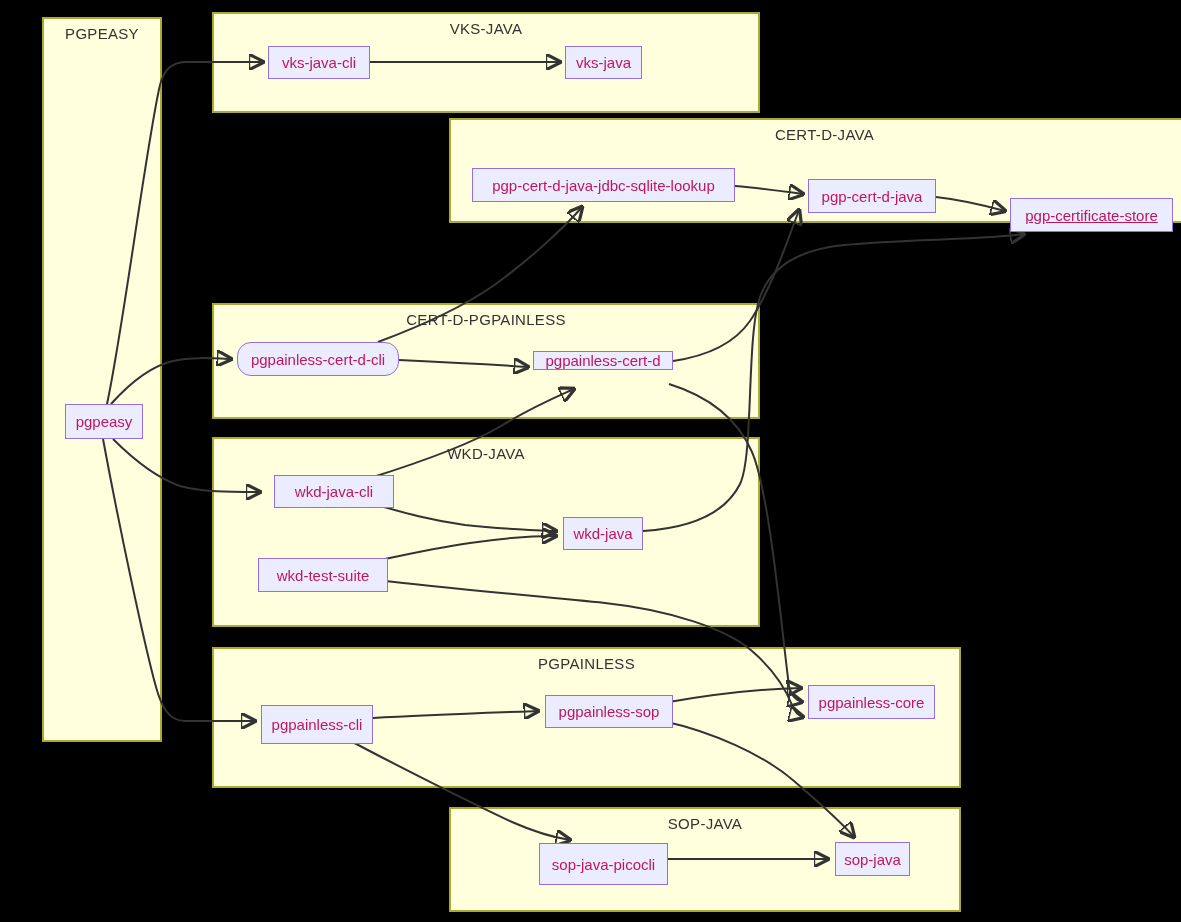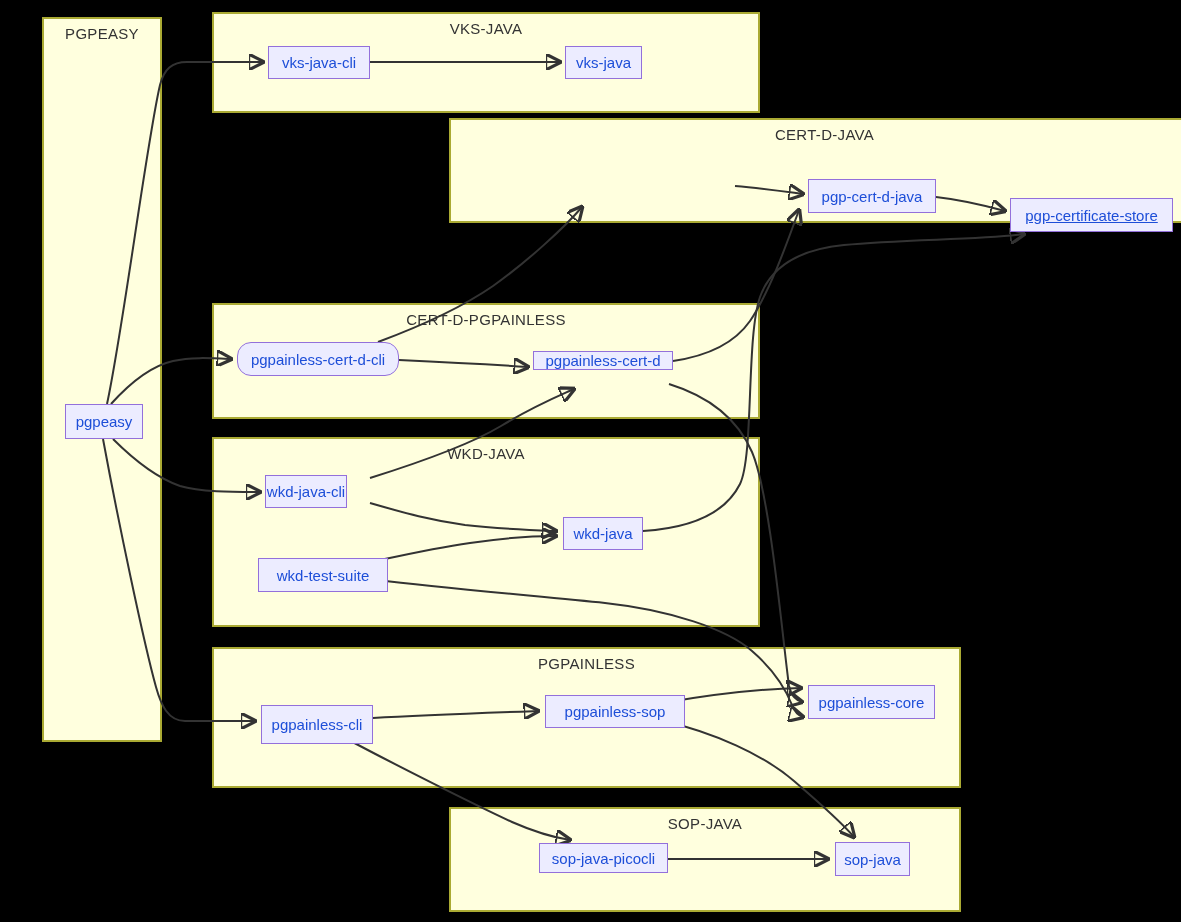--- a/index.html
+++ b/index.html
@@ -37,21 +37,21 @@
   }
   .node{
     position:absolute;
     background:#ececff;
     border:1.5px solid #9370db;
     box-sizing:border-box;
     display:flex;
     align-items:center;
     justify-content:center;
     font-size:15px;
-    color:#1d4ed8;
+    color:#be185d;
     white-space:nowrap;
     z-index:3;
   }
 </style>
 </head>
 <body>
 
 <div class="canvas">
 
   <section class="cluster" style="left:9px;top:17px;width:120px;height:725px;">
@@ -101,26 +101,27 @@
     <path d="M 340,718 C 390,715 448,713 505,711" marker-end="url(#arrow)"></path>
     <path d="M 312,738 C 355,761 440,804 479,822 C 504,833 524,838 537,840" marker-end="url(#arrow)"></path>
     <path d="M 630,703 C 670,696 722,689 768,688" marker-end="url(#arrow)"></path>
     <path d="M 630,721 C 680,732 731,755 761,781 C 789,805 809,823 821,837" marker-end="url(#arrow)"></path>
     <path d="M 635,859 L 795,859" marker-end="url(#arrow)"></path>
   </svg>
 
   <div class="node" style="left:32px;top:404px;width:78px;height:35px;">pgpeasy</div>
   <div class="node" style="left:235px;top:46px;width:102px;height:33px;">vks-java-cli</div>
   <div class="node" style="left:532px;top:46px;width:77px;height:33px;">vks-java</div>
+  <div class="node" style="left:439px;top:168px;width:263px;height:34px;">pgp-cert-d-java-jdbc-sqlite-lookup</div>
   <div class="node" style="left:775px;top:179px;width:128px;height:34px;">pgp-cert-d-java</div>
   <div class="node" style="left:977px;top:198px;width:163px;height:34px;text-decoration:underline;">pgp-certificate-store</div>
   <div class="node" style="left:204px;top:342px;width:162px;height:34px;border-radius:14px;">pgpainless-cert-d-cli</div>
   <div class="node" style="left:500px;top:351px;width:140px;height:19px;">pgpainless-cert-d</div>
-  <div class="node" style="left:232px;top:475px;width:82px;height:33px;">wkd-java-cli</div>
+  <div class="node" style="left:241px;top:475px;width:120px;height:33px;">wkd-java-cli</div>
   <div class="node" style="left:530px;top:517px;width:80px;height:33px;">wkd-java</div>
   <div class="node" style="left:225px;top:558px;width:130px;height:34px;">wkd-test-suite</div>
   <div class="node" style="left:228px;top:705px;width:112px;height:39px;">pgpainless-cli</div>
-  <div class="node" style="left:512px;top:695px;width:140px;height:33px;">pgpainless-sop</div>
+  <div class="node" style="left:512px;top:695px;width:128px;height:33px;">pgpainless-sop</div>
   <div class="node" style="left:775px;top:685px;width:127px;height:34px;text-align:right;">pgpainless-core</div>
-  <div class="node" style="left:506px;top:843px;width:129px;height:30px;">sop-java-picocli</div>
+  <div class="node" style="left:506px;top:843px;width:129px;height:42px;">sop-java-picocli</div>
   <div class="node" style="left:802px;top:842px;width:75px;height:34px;">sop-java</div>
 
 </div>
 
 </body></html>

